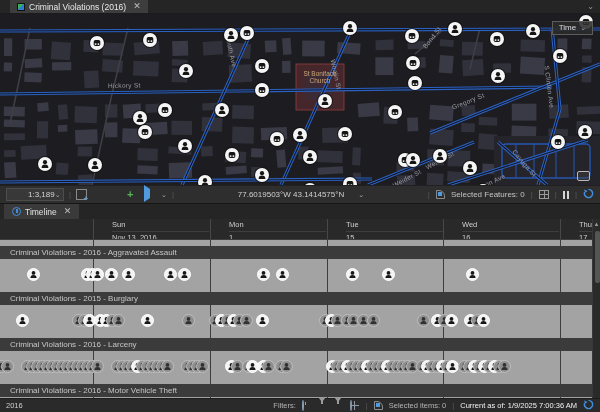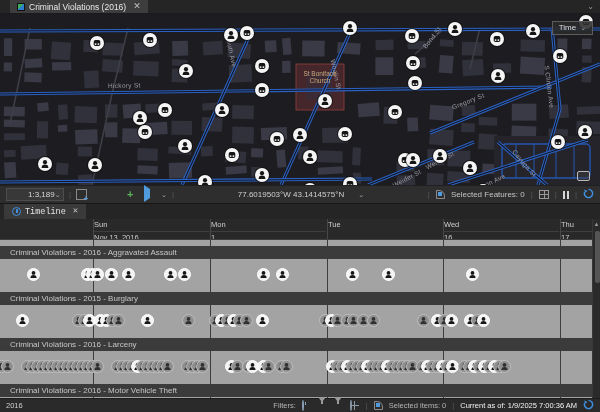--- a/index.html
+++ b/index.html
@@ -58,29 +58,29 @@
   .sel-icon::after { content:""; position:absolute; left:1px; top:1px; width:4px; height:4px; background:#4f9bde; }
   .table-icon { width:10px; height:9px; background:
      linear-gradient(#9a9a9a 0 1px, transparent 1px 4px, #9a9a9a 4px 5px, transparent 5px 8px, #9a9a9a 8px 9px),
      linear-gradient(90deg,#9a9a9a 0 1px, transparent 1px 4.5px, #9a9a9a 4.5px 5.5px, transparent 5.5px 9px, #9a9a9a 9px 10px); }
   .pause-icon { display:flex; gap:2px; }
   .pause-icon i { width:2px; height:8px; background:#d5d5d5; }
   .refresh-icon svg { width:11px; height:11px; }
 
   
   .tl-tabbar { position:absolute; left:0; top:203px; width:600px; height:16px; background:#252525;
-    border-top:1px solid #161616; display:flex; align-items:stretch;font-family:Liberation Mono, monospace; }
+    border-top:1px solid #161616; display:flex; align-items:stretch; }
   .tl-tab { display:flex; align-items:center; gap:4px; background:#3a3a3a; margin-left:4px;
     padding:0 8px; font-size:8.5px; color:#e4e4e4; }
   .tl-tab-icon { width:9px; height:9px; border-radius:50%; border:1.5px solid #3f8fde; position:relative; }
   .tl-tab-icon::after { content:""; position:absolute; left:3px; top:1px; width:1.5px; height:3.5px; background:#3f8fde; }
 
   .tl-header { position:absolute; left:0; top:219px; width:600px; height:21px; background:#292929;
     border-bottom:1px solid #3e3e3e; overflow:hidden; }
-  .tl-col { position:absolute; top:0; height:21px; border-left:1px solid #484848; padding-left:0; width:116px; }
+  .tl-col { position:absolute; top:0; height:21px; border-left:1px solid #484848; padding-left:18px; width:116px; }
   .tl-col .d1 { display:block; font-size:7.5px; color:#cfcfcf; margin-top:1px; }
   .tl-col .d2 { display:block; font-size:7.5px; color:#cfcfcf; margin-top:2px; border-top:1px solid #3e3e3e; padding-top:1px; }
 
   .tl-body { position:absolute; left:0; top:240px; width:600px; height:158px; background:#a3a3a3; overflow:hidden; }
   .tl-gridline { position:absolute; top:0; width:1px; height:158px; background:#3d3d3d; }
   .tl-rowheader { position:absolute; left:0; width:600px; height:13px; background:#3b3b3b;
     font-size:8px; color:#c6c6c6; padding-left:10px; line-height:13px; }
   .tl-band { position:absolute; left:0; width:600px; height:33px; }
   .tl-marker { position:absolute; top:9px; width:13px; height:13px; border-radius:50%;
     display:flex; align-items:center; justify-content:center; }
@@ -595,20 +595,21 @@
       <div class="tl-col" style="left: 93px;">
         <span class="d1">Sun</span>
         <span class="d2">Nov 13, 2016</span>
       </div>
       <div class="tl-col" style="left: 210px;">
         <span class="d1">Mon</span>
         <span class="d2">1</span>
       </div>
       <div class="tl-col" style="left: 327px;">
         <span class="d1">Tue</span>
+        <span class="d2">15</span>
       </div>
       <div class="tl-col" style="left: 443px;">
         <span class="d1">Wed</span>
         <span class="d2">16</span>
       </div>
       <div class="tl-col" style="left: 560px;">
         <span class="d1">Thu</span>
         <span class="d2">17</span>
       </div>
     </div>

